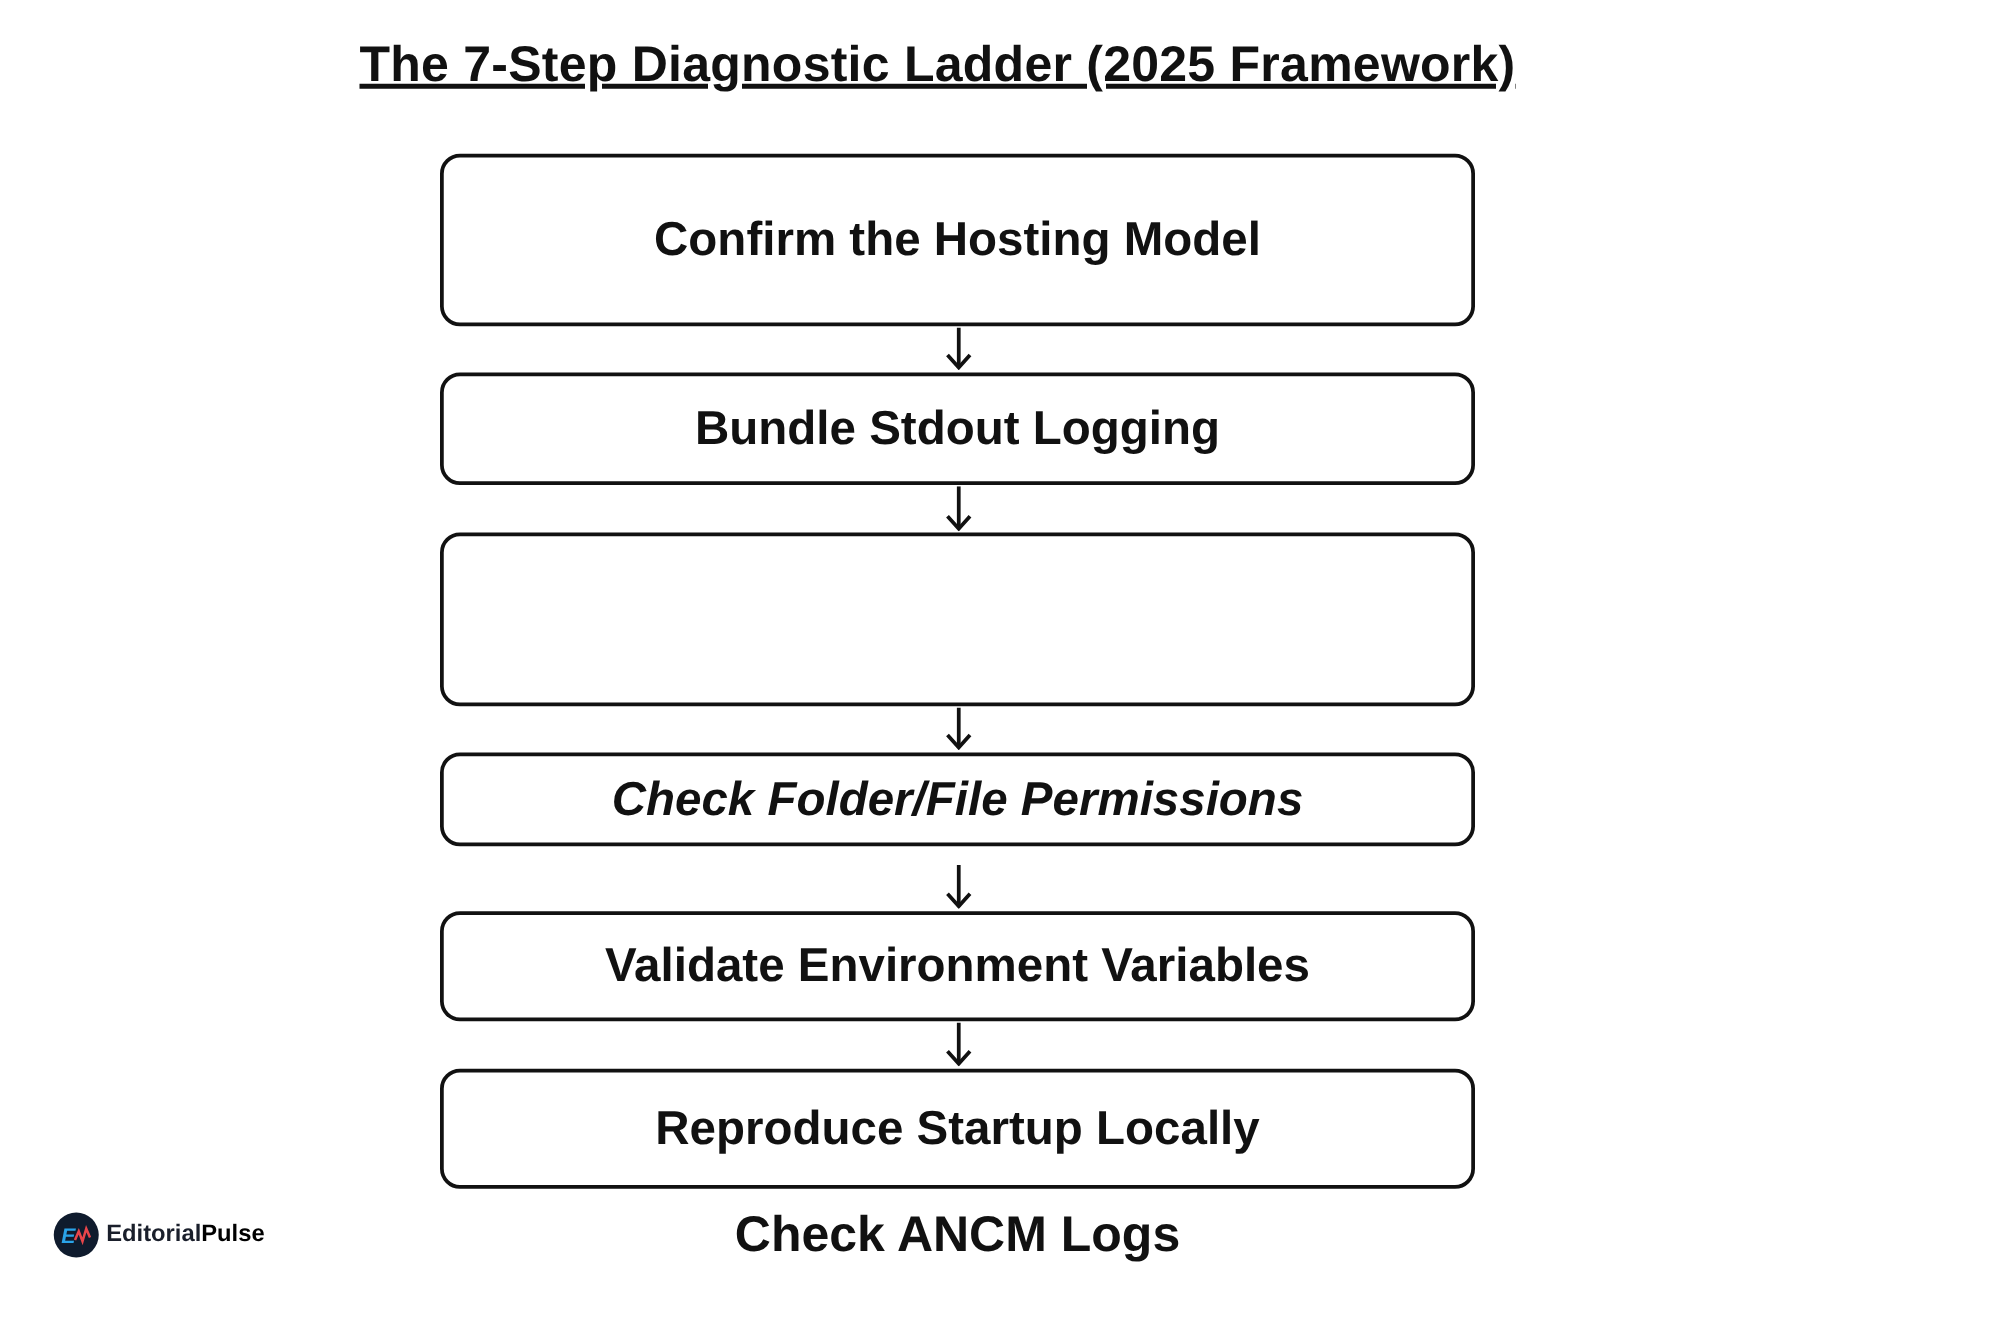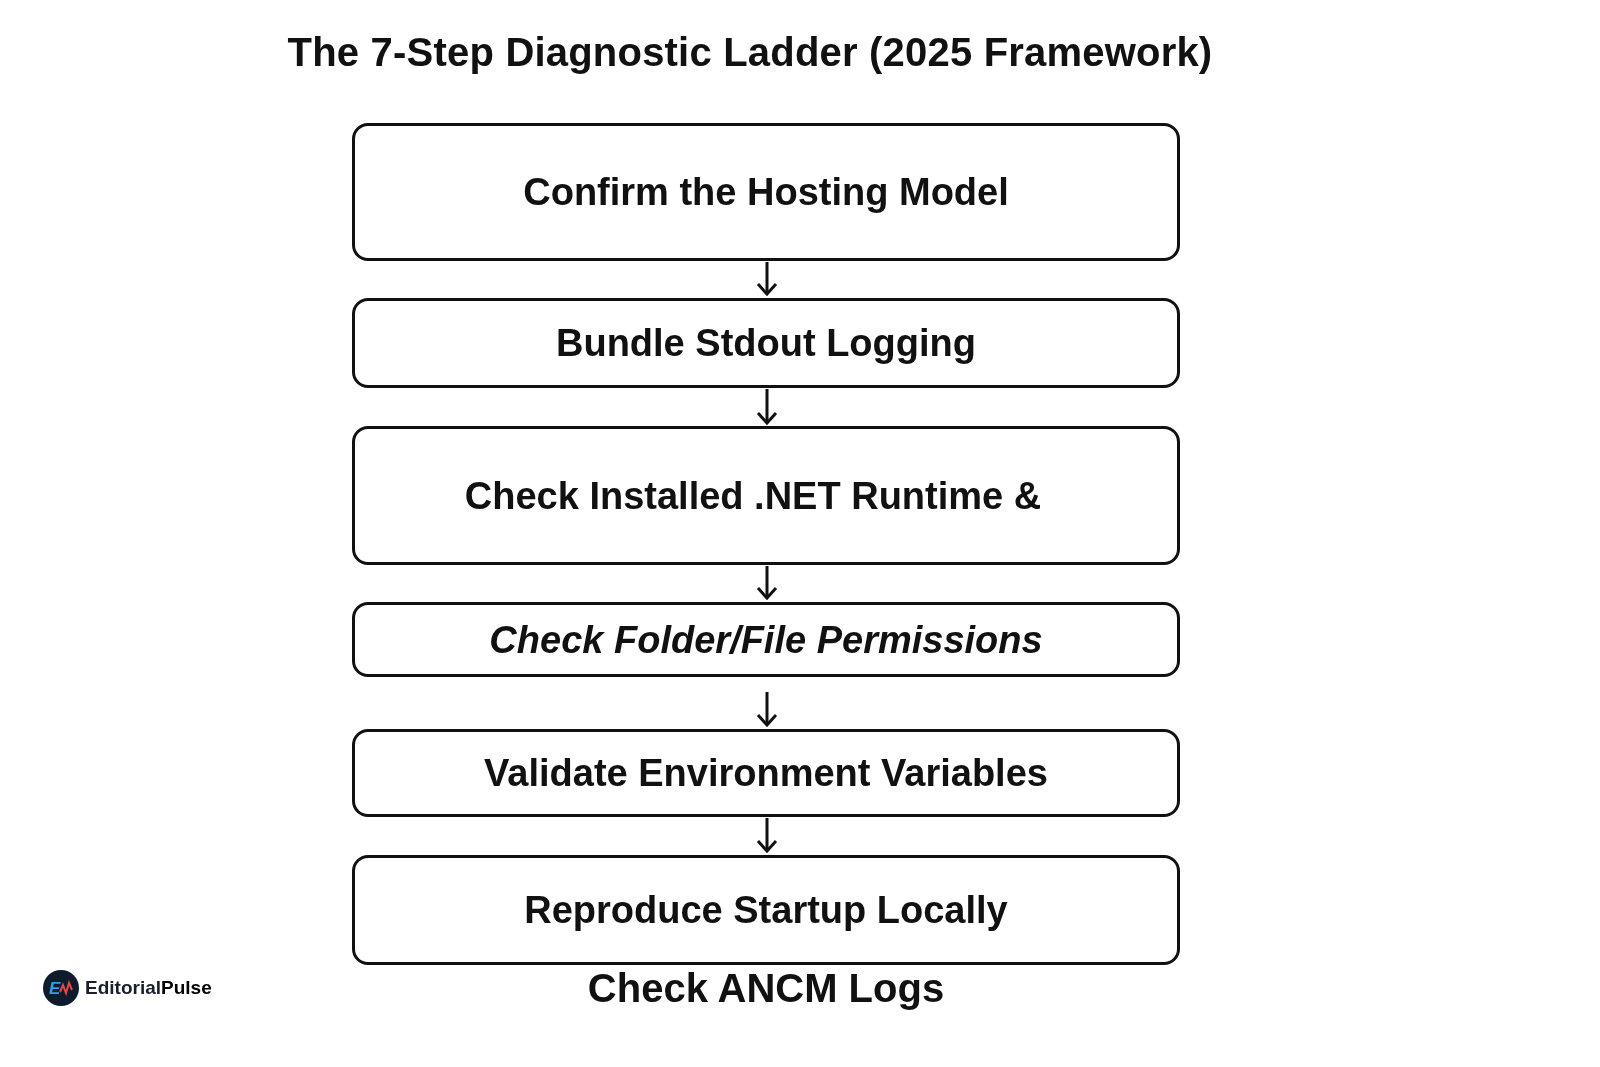--- a/index.html
+++ b/index.html
@@ -1,19 +1,19 @@
 <!DOCTYPE html>
 <html><head>
 <meta charset="utf-8">
 <style>
   html, body { margin: 0; padding: 0; background: #ffffff; }
   body { width: 1600px; height: 1067px; position: relative; overflow: hidden;
          font-family: "Liberation Sans", "DejaVu Sans", sans-serif; color: #111; }
   .title { position: absolute; left: 0; width: 1500px; top: 30px; text-align: center;
-           font-size: 40px; font-weight: bold; color: #111; letter-spacing: 0.2px; }
+           font-size: 40px; font-weight: bold; color: #111; letter-spacing: 0.2px; text-decoration: underline; }
   .box { position: absolute; left: 352px; width: 828px; border: 3px solid #111; border-radius: 16px;
          background: #fff; box-sizing: border-box; display: flex; flex-direction: column;
          align-items: center; justify-content: center; text-align: center; }
   .box .main { font-size: 38px; font-weight: bold; line-height: 50px; }
   .box .sub { font-size: 37px; font-weight: normal; line-height: 48px; }
   .arrow { position: absolute; left: 755px; width: 24px; }
   .arrow svg { display: block; }
   .footer-label { position: absolute; left: 350px; width: 832px; top: 966px; text-align: center;
                   font-size: 40px; font-weight: bold; }
   .logo { position: absolute; left: 43px; top: 970px; display: flex; align-items: center; }
@@ -42,21 +42,20 @@
   <div class="main">Bundle Stdout Logging</div>
 </div>
 <div class="arrow" style="top:389px;">
   <svg width="24" height="36" viewBox="0 0 24 36">
       <line x1="12" y1="0" x2="12" y2="34" stroke="#111" stroke-width="3"></line>
       <polyline points="3,24 12,34 21,24" fill="none" stroke="#111" stroke-width="3"></polyline>
     </svg>
 </div>
 
 <div class="box" style="top:426px;height:139px;">
-  <div class="main" style="margin-right:26px;">Check Installed .NET Runtime &amp;</div>
 </div>
 <div class="arrow" style="top:566px;">
   <svg width="24" height="34" viewBox="0 0 24 34">
       <line x1="12" y1="0" x2="12" y2="32" stroke="#111" stroke-width="3"></line>
       <polyline points="3,22 12,32 21,22" fill="none" stroke="#111" stroke-width="3"></polyline>
     </svg>
 </div>
 
 <div class="box" style="top:602px;height:75px;font-style:italic;">
   <div class="main">Check Folder/File Permissions</div>
@@ -71,21 +70,21 @@
 <div class="box" style="top:729px;height:88px;">
   <div class="main">Validate Environment Variables</div>
 </div>
 <div class="arrow" style="top:818px;">
   <svg width="24" height="35" viewBox="0 0 24 35">
       <line x1="12" y1="0" x2="12" y2="33" stroke="#111" stroke-width="3"></line>
       <polyline points="3,23 12,33 21,23" fill="none" stroke="#111" stroke-width="3"></polyline>
     </svg>
 </div>
 
-<div class="box" style="top:855px;height:110px;">
+<div class="box" style="top:855px;height:96px;">
   <div class="main">Reproduce Startup Locally</div>
 </div>
 
 <div class="footer-label">Check ANCM Logs</div>
 
 <div class="logo">
   <div class="badge">
     <svg width="26" height="22" viewBox="0 0 26 22">
       <text x="1" y="17" font-family="Liberation Sans, sans-serif" font-size="17" font-style="italic" font-weight="bold" fill="#2aa3e8">E</text>
       <polyline points="12,15 15,8 18,16 21,6 24,13" fill="none" stroke="#e8454a" stroke-width="2"></polyline>

